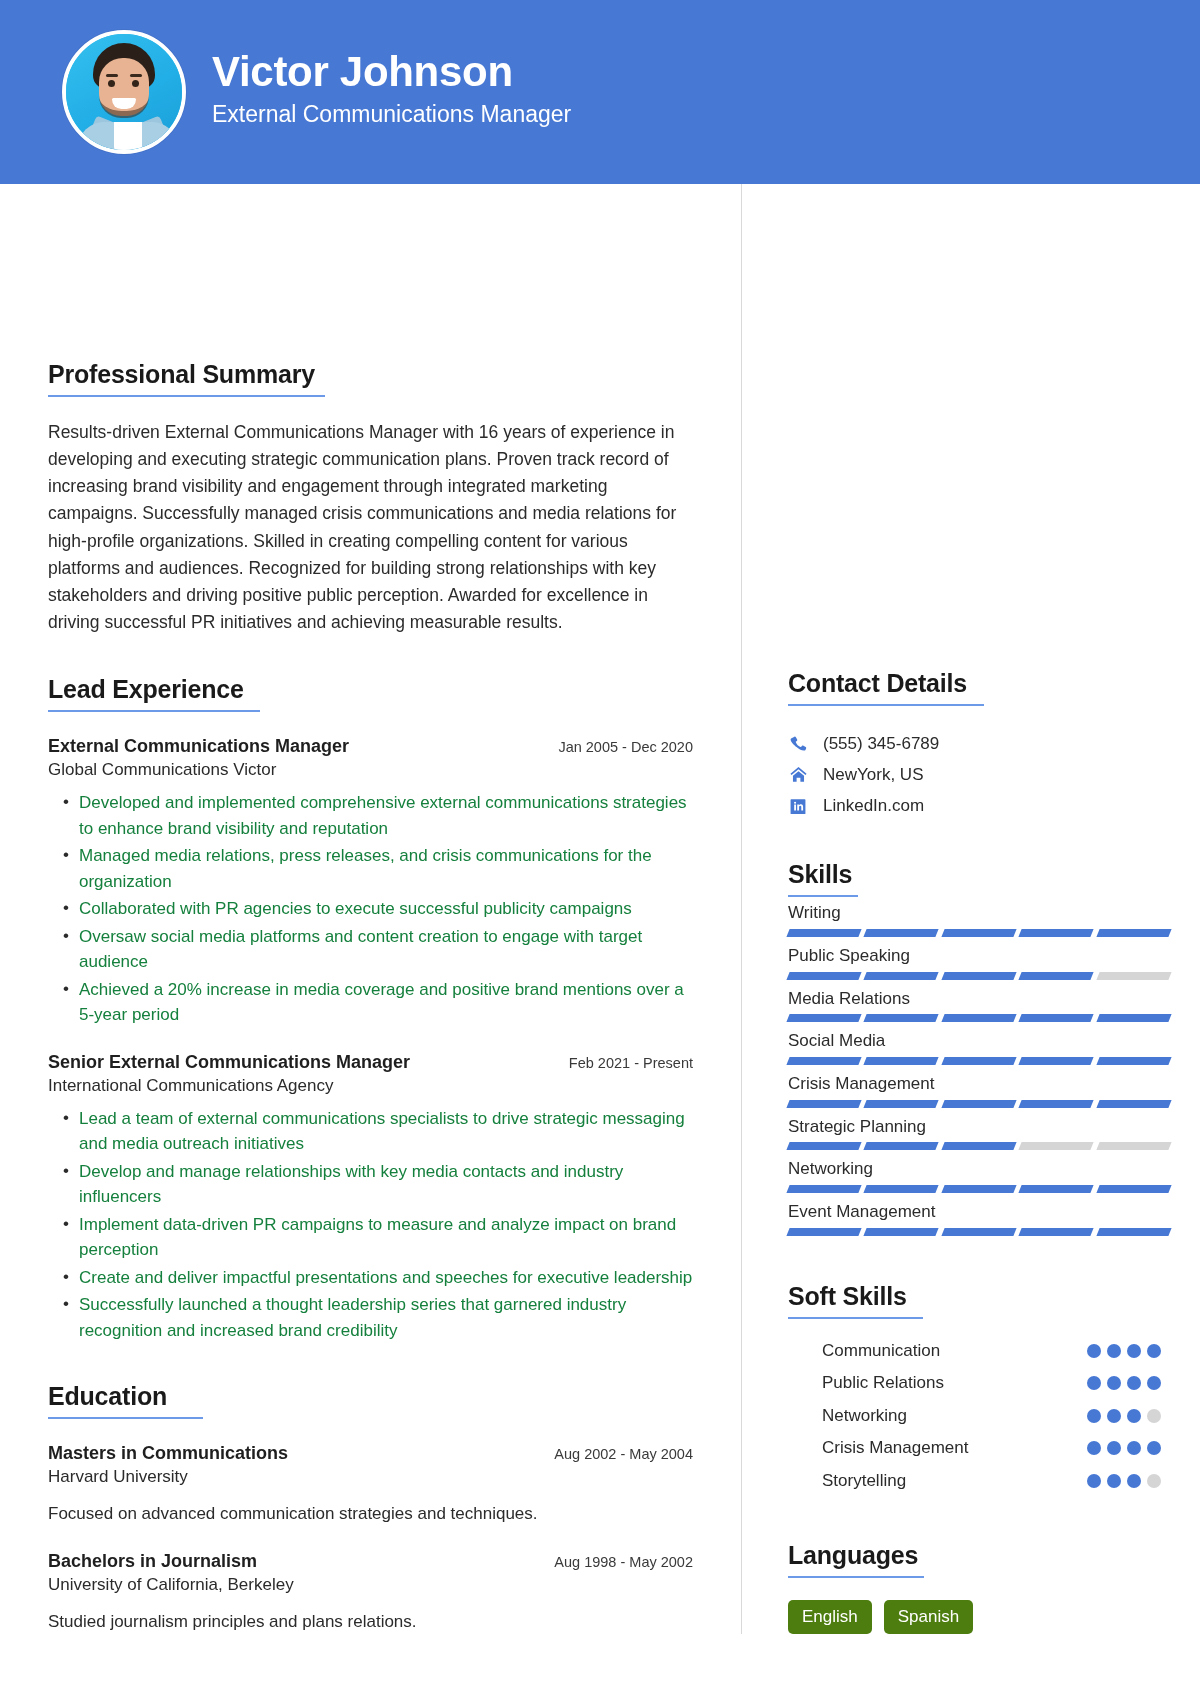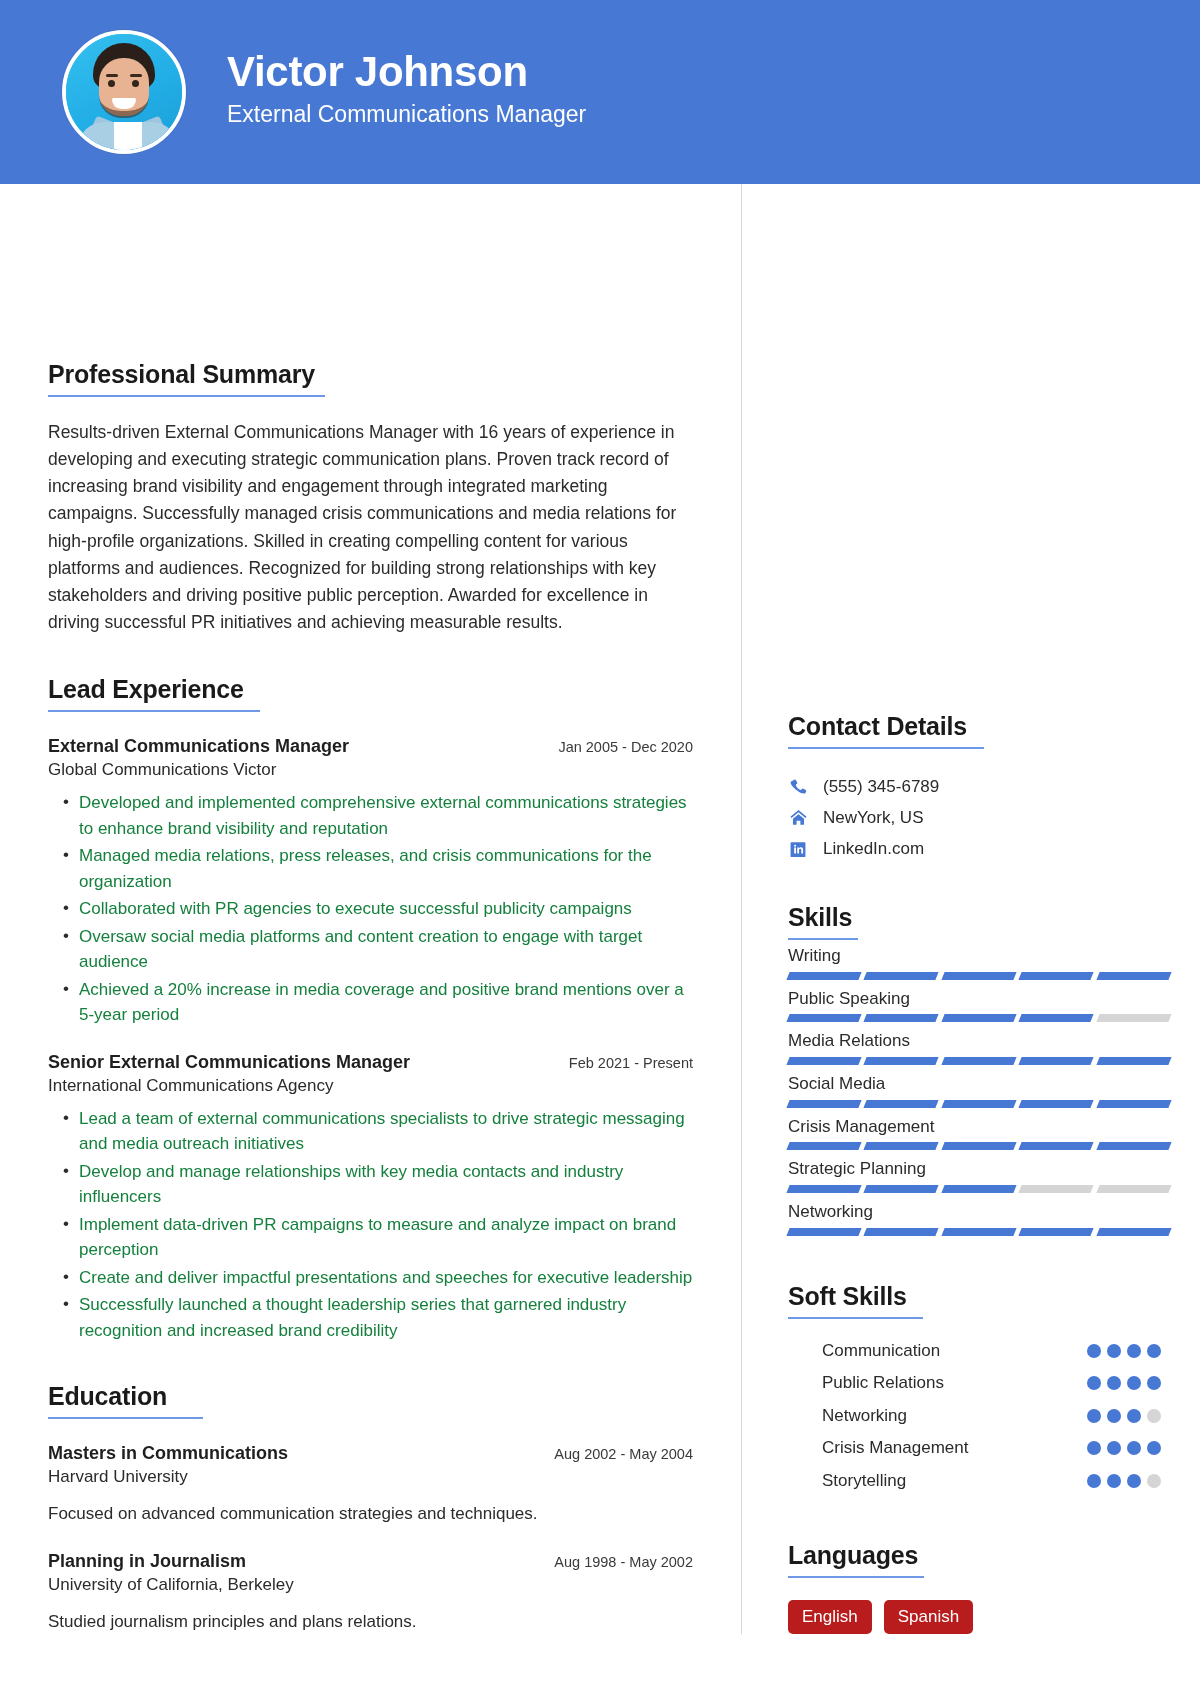--- a/index.html
+++ b/index.html
@@ -12,21 +12,21 @@
     overflow:hidden;
   }
 
   
   .header {
     height:184px;
     background:#4778d4;
     display:flex;
     align-items:center;
     padding-left:62px;
-    gap:41px;
+    gap:26px;
   }
   .avatar {
     width:124px; height:124px;
     border-radius:50%;
     background:#2bb6e8;
     border:4px solid #ffffff;
     position:relative;
     overflow:hidden;
     flex:0 0 auto;
     box-shadow:0 0 0 1px rgba(0,0,0,.05);
@@ -135,21 +135,21 @@
 
   .soft-list { margin-top:20px; }
   .soft-row { display:flex; justify-content:space-between; align-items:flex-start; margin-bottom:8px; }
   .soft-name { font-size:17px; color:#2b2b2b; line-height:1.45; max-width:175px;margin-left:34px; }
   .dots { display:flex; flex-wrap:wrap; width:83px; gap:6px; justify-content:flex-start; padding-top:5px;}
   .dot { width:14px; height:14px; border-radius:50%; background:#d5d5d5; }
   .dot.on { background:#4778d4; }
 
   .lang-list { margin-top:22px; display:flex; gap:12px; flex-wrap:wrap; }
   .lang-chip {
-    background:#b91c1c; color:#ffffff;
+    background:#4d7c0f; color:#ffffff;
     font-size:17px; padding:6px 14px 7px 14px; border-radius:5px;
     line-height:1.25;
   }
 </style>
 </head>
 <body>
 
 <div class="header">
   <div class="avatar">
     <div class="sky"></div>
@@ -227,21 +227,21 @@
           <div class="entry">
             <div class="entry-head">
               <div class="entry-title">Masters in Communications</div>
               <div class="entry-date">Aug 2002 - May 2004</div>
             </div>
             <div class="entry-org">Harvard University</div>
             <div class="entry-desc">Focused on advanced communication strategies and techniques.</div>
           </div>
           <div class="entry">
             <div class="entry-head">
-              <div class="entry-title">Planning in Journalism</div>
+              <div class="entry-title">Bachelors in Journalism</div>
               <div class="entry-date">Aug 1998 - May 2002</div>
             </div>
             <div class="entry-org">University of California, Berkeley</div>
             <div class="entry-desc">Studied journalism principles and plans relations.</div>
           </div>
         </div>
     </section>
 
   </div>
 
@@ -350,20 +350,30 @@
           <div class="skill-item">
             <div class="skill-name">Networking</div>
             <div class="skill-bar">
               <span class="seg on"></span>
               <span class="seg on"></span>
               <span class="seg on"></span>
               <span class="seg on"></span>
               <span class="seg on"></span>
             </div>
           </div>
+          <div class="skill-item">
+            <div class="skill-name">Event Management</div>
+            <div class="skill-bar">
+              <span class="seg on"></span>
+              <span class="seg on"></span>
+              <span class="seg on"></span>
+              <span class="seg on"></span>
+              <span class="seg on"></span>
+            </div>
+          </div>
         </div>
     </section>
 
     <div class="sb-gap"></div>
 
     <section>
       <h2 class="section">Soft Skills</h2>
       <div class="rule w-soft"></div>
       <div class="soft-list" id="soft-list">
           <div class="soft-row">

